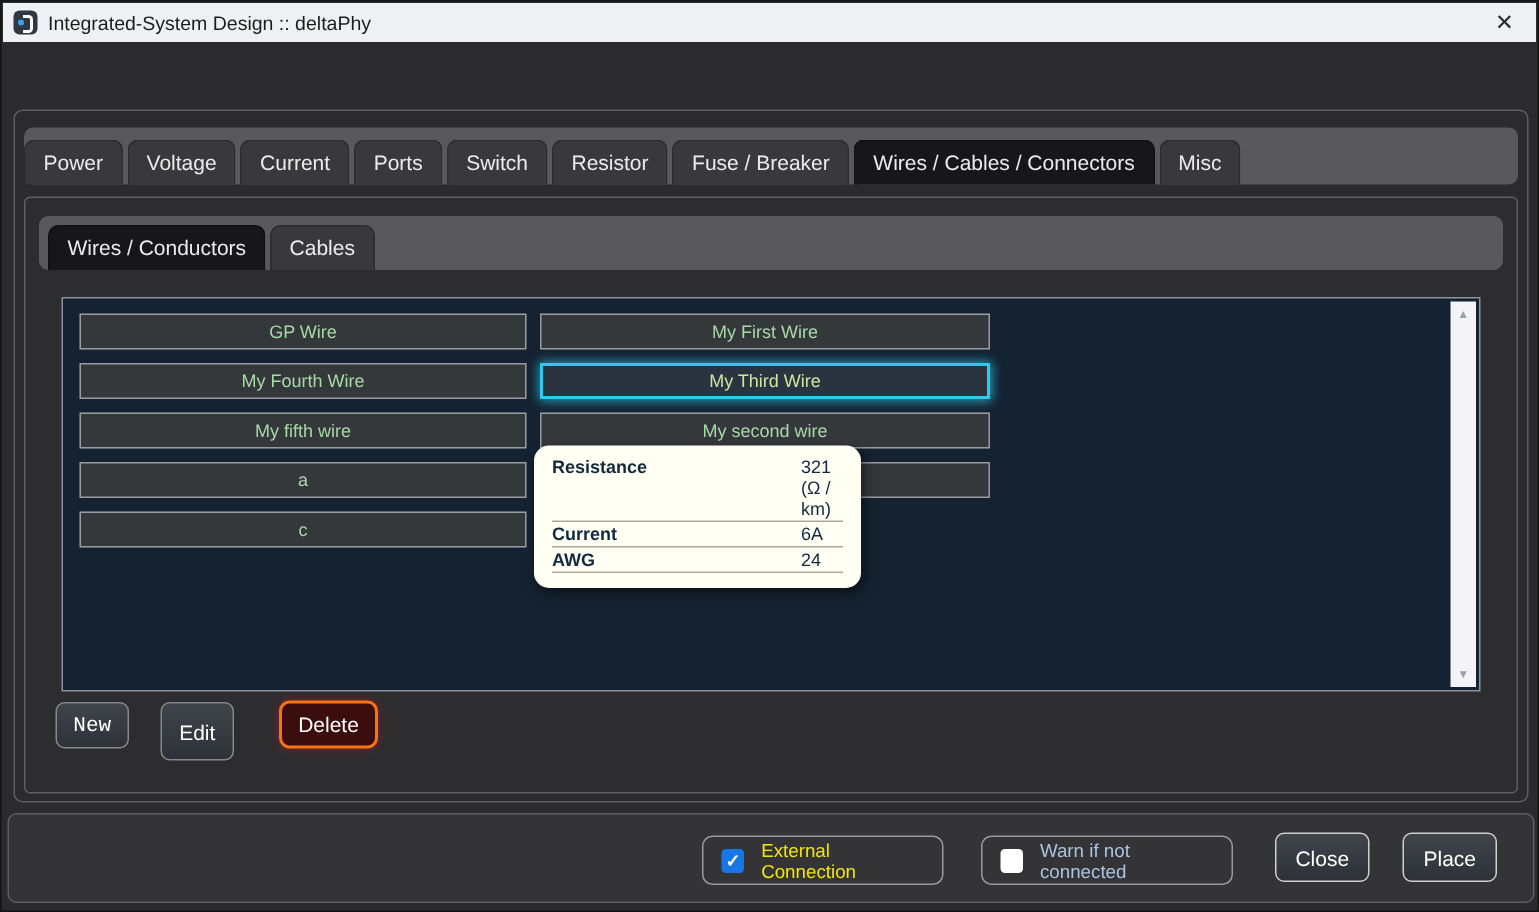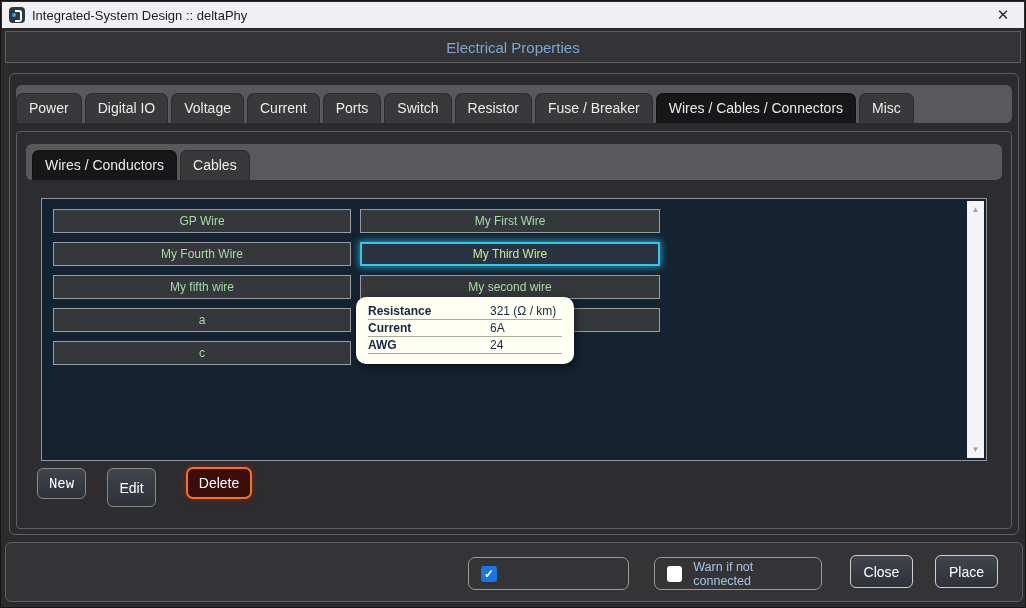--- a/index.html
+++ b/index.html
@@ -49,21 +49,21 @@
   .wire-btn.selected { background:#2c3340; border:2px solid #2ec9ec; color:#c9e79f;
                        box-shadow:0 0 7px 1px rgba(46,201,236,.75); }
 
   .scrollbar { position:absolute; right:2px; top:2px; bottom:2px; width:17px; background:#f3f4f6;
                display:flex; flex-direction:column; justify-content:space-between; align-items:center; }
   .scroll-arrow { font-size:8px; color:#9aa0a6; padding:4px 0; cursor:pointer; }
 
   
   .tooltip { position:absolute; left:355px; top:296px; width:218px; background:#fffff4; border-radius:10px;
              box-shadow:2px 3px 8px rgba(0,0,0,.5); padding:7px 12px 9px; z-index:20; color:#13293f; }
-  .tt-row { display:flex; border-bottom:1px solid #a8ab97; padding:0 0 1px; margin-bottom:1px; width:194px; font-size:12px; }
+  .tt-row { display:flex; border-bottom:1px solid #a8ab97; padding:0 0 1px; margin-bottom:1px; width:194px; font-size:12px;gap:44px; }
   .tt-label { font-weight:bold; width:122px; }
   .tt-value { flex:1; }
 
   
   .btn { position:absolute; display:flex; align-items:center; justify-content:center; color:#fff; font-size:14px;
          background:linear-gradient(#40454b,#2e3238); border:1px solid #86898d; border-radius:6px; cursor:pointer; }
   .btn-new    { left:36px;  top:467px; width:49px; height:31px;font-family:Liberation Mono, monospace; }
   .btn-edit   { left:92px;  top:467px; width:49px; height:39px;margin-left:14px; }
   .btn-delete { left:185px; top:466px; width:66px; height:32px; background:#3c0d0d;
                 border:2px solid #f97316; box-shadow:0 0 6px rgba(190,25,25,.55); border-radius:7px; }
@@ -87,29 +87,25 @@
 <body>
 
 <div class="window">
 
   <div class="titlebar">
     <div class="app-icon"></div>
     <div class="title-text">Integrated-System Design :: deltaPhy</div>
     <div class="win-close">✕</div>
   </div>
 
-  <div class="header-band">
-    <div class="header-title">Electrical Properties</div>
-  </div>
 
   <div class="outer-group">
 
     <div class="tabbar">
       <div class="tab">Power</div>
-      <div class="tab">Digital IO</div>
       <div class="tab">Voltage</div>
       <div class="tab">Current</div>
       <div class="tab">Ports</div>
       <div class="tab">Switch</div>
       <div class="tab">Resistor</div>
       <div class="tab">Fuse / Breaker</div>
       <div class="tab active">Wires / Cables / Connectors</div>
       <div class="tab">Misc</div>
     </div>
 
@@ -154,20 +150,21 @@
     </div>
   </div>
 
   <div class="btn btn-new">New</div>
   <div class="btn btn-edit">Edit</div>
   <div class="btn btn-delete">Delete</div>
 
   <div class="footer">
     <div class="chk-group chk-ext">
       <div class="checkbox checked">✓</div>
+      <div class="chk-label">External Connection</div>
     </div>
     <div class="chk-group chk-warn">
       <div class="checkbox unchecked"></div>
       <div class="chk-label">Warn if not connected</div>
     </div>
     <div class="btn btn-close">Close</div>
     <div class="btn btn-place">Place</div>
   </div>
 
 </div>

